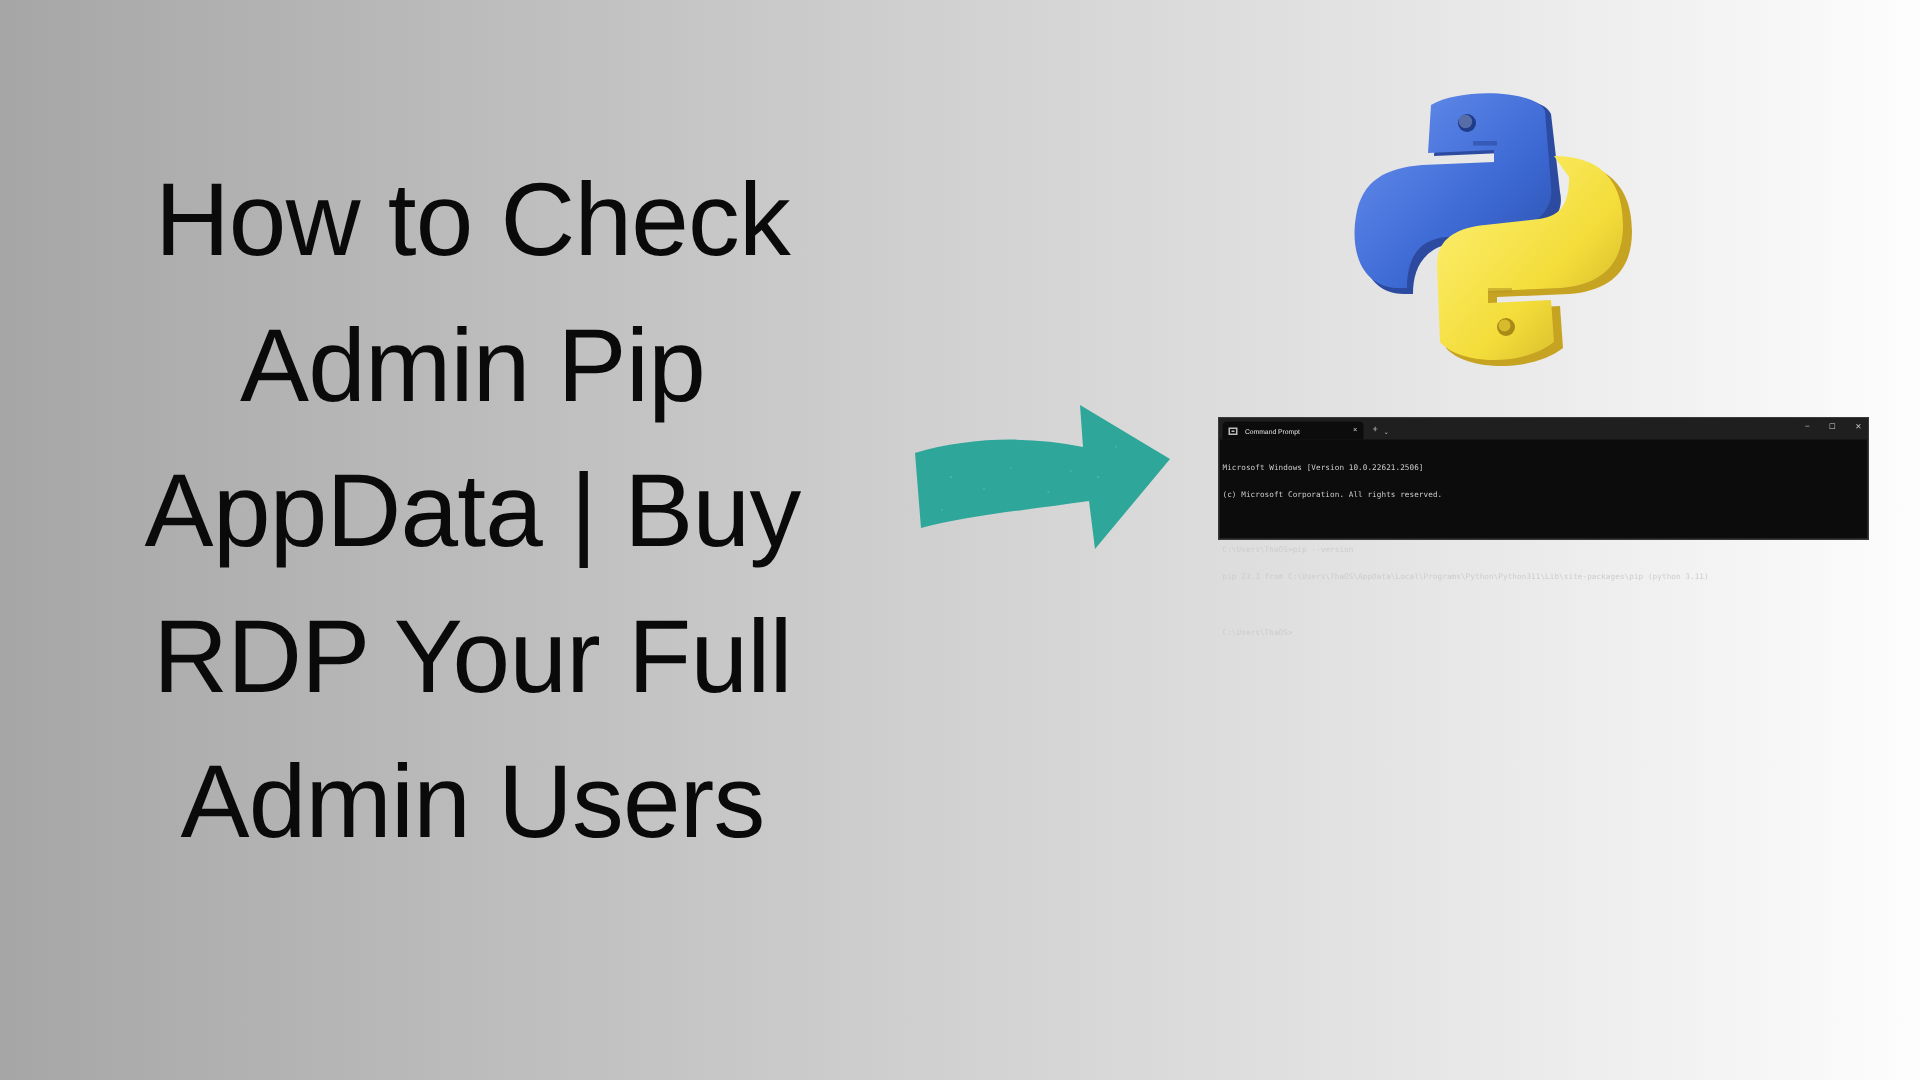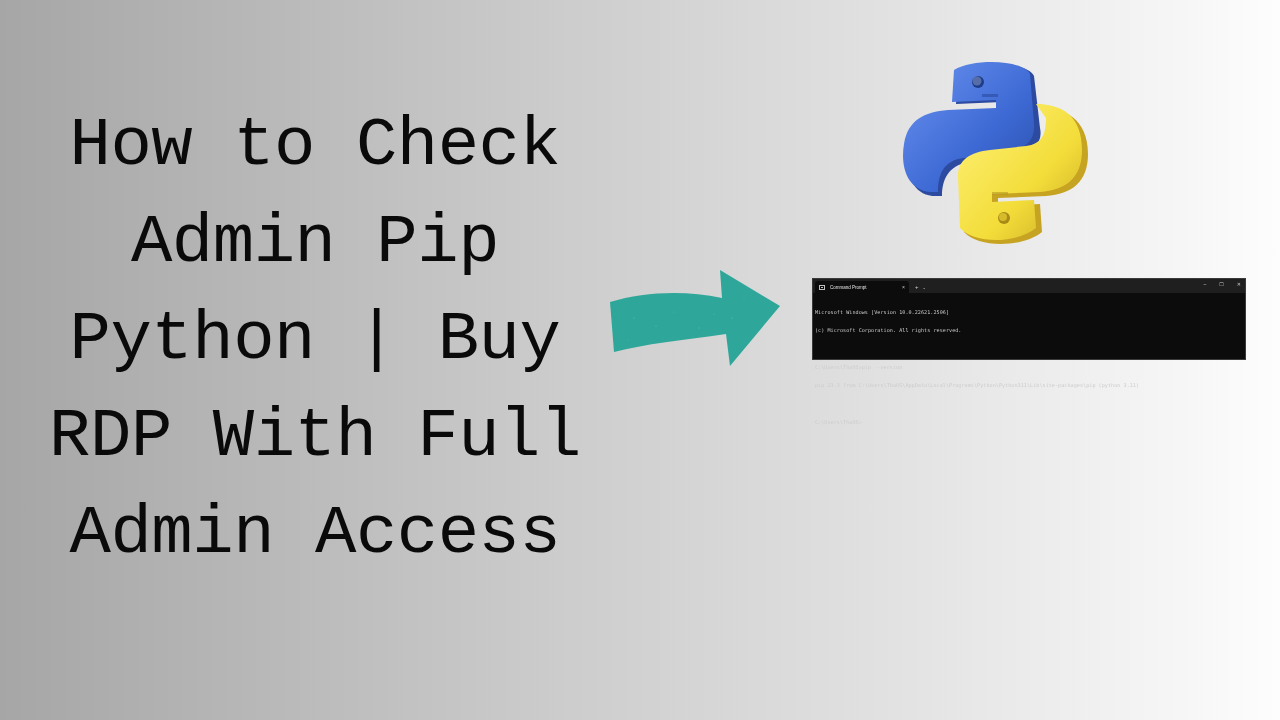--- a/index.html
+++ b/index.html
@@ -9,21 +9,21 @@
       background: linear-gradient(90deg, #a6a6a6 0%, #c9c9c9 40%, #e2e2e2 70%, #fdfdfd 100%);
       font-family: "Liberation Sans", "DejaVu Sans", sans-serif;
     }
     .headline {
       position: absolute;
       left: 20px;
       top: 98px;
       width: 590px;
       text-align: center;
       color: #0a0a0a;
-      font-family: Liberation Mono, monospace;
+      font-family: Liberation Sans, sans-serif;
       font-size: 69px;
       line-height: 97px;
       font-weight: 400;
       letter-spacing: -0.5px;
     }
     .headline .line { display: block; white-space: nowrap; }
 
     .arrow {
       position: absolute;
       left: 604px;
@@ -107,23 +107,23 @@
       letter-spacing: 0.05px;
     }
     .term-line { display: block; height: 6.1px; }
   </style>
 </head>
 <body>
 
 <div class="headline">
   <span class="line">How to Check</span>
   <span class="line">Admin Pip</span>
-  <span class="line">Python | Buy</span>
-  <span class="line">RDP With Full</span>
-  <span class="line">Admin Access</span>
+  <span class="line">AppData | Buy</span>
+  <span class="line">RDP Your Full</span>
+  <span class="line">Admin Users</span>
 </div>
 
 <svg class="arrow" viewBox="0 0 182 104">
   <path d="M6 34 C 40 24, 80 22, 118 30 L 116 2 L 176 38 L 126 98 L 122 66 C 80 72, 40 76, 10 84 Z" fill="#2ea79a"></path>
   <g fill="#5fc4b8" opacity="0.5">
     <circle cx="30" cy="50" r="0.8"></circle>
       <circle cx="52" cy="58" r="0.7"></circle>
     <circle cx="70" cy="44" r="0.6"></circle>
       <circle cx="95" cy="60" r="0.7"></circle>
     <circle cx="128" cy="50" r="0.8"></circle>

